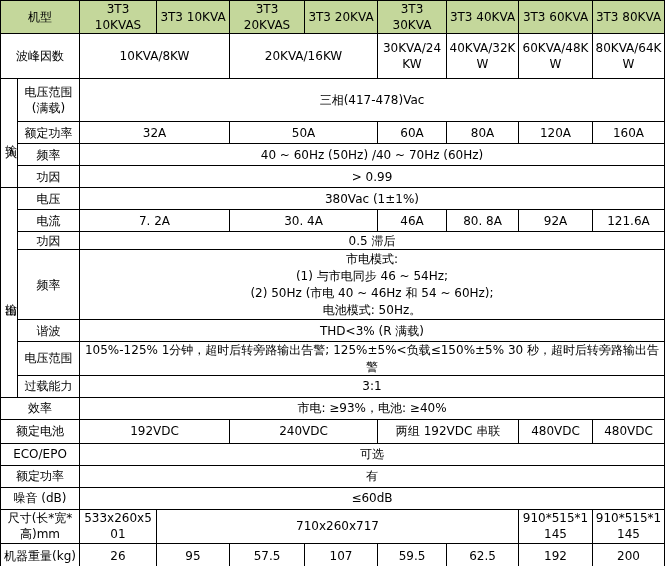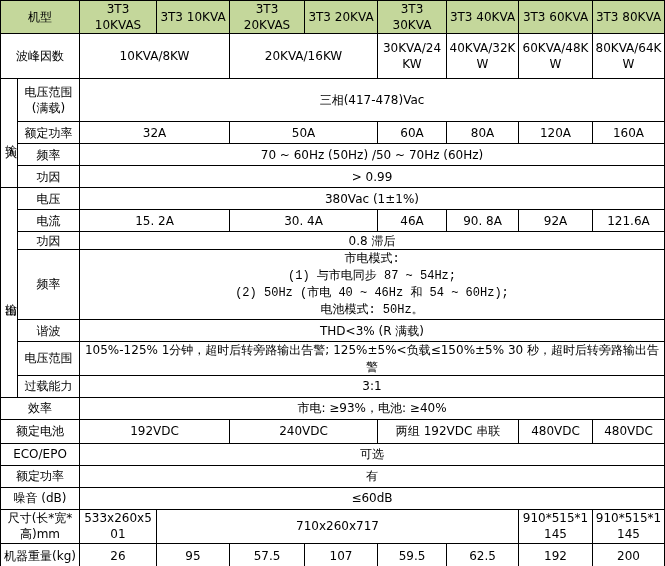--- a/index.html
+++ b/index.html
@@ -29,21 +29,21 @@
     letter-spacing:1px;
     margin:0 auto;
     display:inline-block;
   }
   .freq-lines div{line-height:17px;}
   tr.hr1 td{height:30px;}
   tr.hr2 td{height:44px;}
   tr.hr3 td{height:42px;}
   tr.hr22 td{height:21px;}
   tr.hr9 td{height:17px;}
-  tr.hr10 td{height:69px;font-family:Liberation Mono, monospace;}
+  tr.hr10 td{height:69px;}
   tr.hr12 td{height:31px;}
   tr.hr15 td{height:23px;margin-top:47px;}
   tr.hr19 td{height:33px;}
   tr.hr20 td{height:25px;}
 </style>
 </head>
 <body>
 
 <div class="spec-wrap">
 <table class="spec">
@@ -94,55 +94,55 @@
     <td colspan="2">32A</td>
     <td colspan="2">50A</td>
     <td>60A</td>
     <td>80A</td>
     <td>120A</td>
     <td>160A</td>
   </tr>
 
   <tr class="hr22">
     <td>频率</td>
-    <td colspan="8">70 ~ 60Hz (50Hz) /50 ~ 70Hz (60Hz)</td>
+    <td colspan="8">40 ~ 60Hz (50Hz) /40 ~ 70Hz (60Hz)</td>
   </tr>
 
   <tr class="hr22">
     <td>功因</td>
     <td colspan="8">&gt; 0.99</td>
   </tr>
 
   <tr class="hr22">
     <td class="vgroup" rowspan="7"><span class="vtext">输出</span></td>
     <td>电压</td>
     <td colspan="8">380Vac (1±1%)</td>
   </tr>
 
   <tr class="hr22">
     <td>电流</td>
-    <td colspan="2">15. 2A</td>
+    <td colspan="2">7. 2A</td>
     <td colspan="2">30. 4A</td>
     <td>46A</td>
-    <td>90. 8A</td>
+    <td>80. 8A</td>
     <td>92A</td>
     <td>121.6A</td>
   </tr>
 
   <tr class="hr9">
     <td>功因</td>
-    <td colspan="8">0.8 滞后</td>
+    <td colspan="8">0.5 滞后</td>
   </tr>
 
   <tr class="hr10">
     <td>频率</td>
     <td colspan="8">
       <div class="freq-lines">
         <div>市电模式:</div>
-        <div>(1) 与市电同步 87 ~ 54Hz;</div>
+        <div>(1) 与市电同步 46 ~ 54Hz;</div>
         <div>(2) 50Hz (市电 40 ~ 46Hz 和 54 ~ 60Hz);</div>
         <div>电池模式: 50Hz。</div>
       </div>
     </td>
   </tr>
 
   <tr class="hr22">
     <td>谐波</td>
     <td colspan="8">THD&lt;3% (R 满载)</td>
   </tr>

